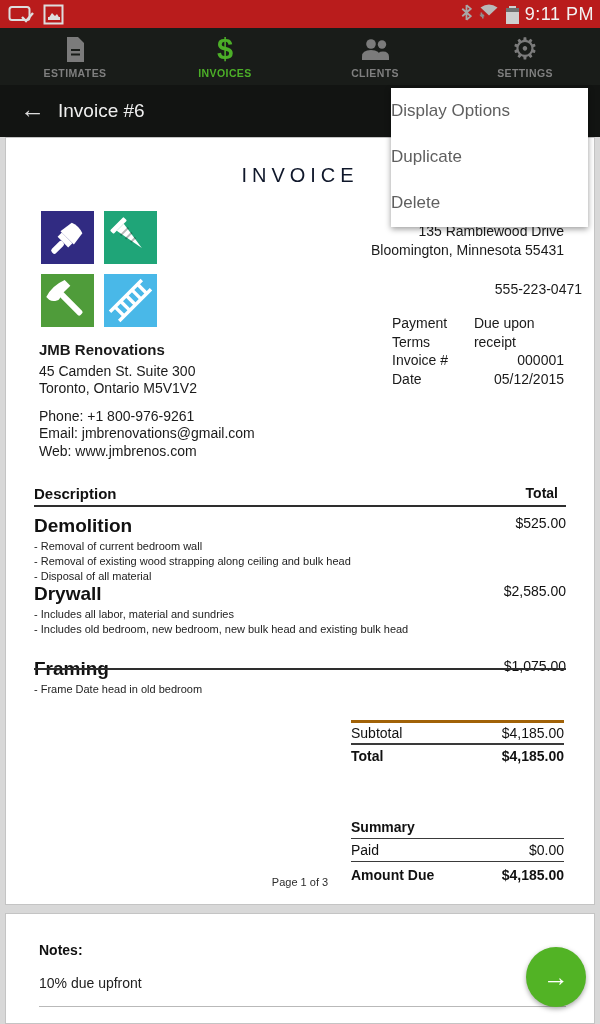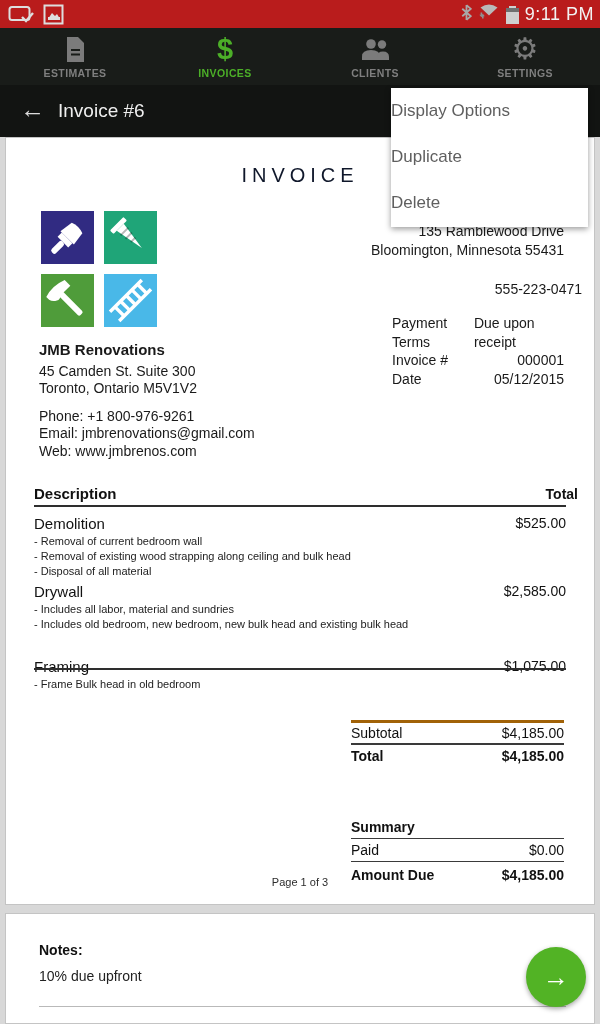--- a/index.html
+++ b/index.html
@@ -40,42 +40,42 @@
                font-size:20px; letter-spacing:5px; color:#0f172a; }
   .logo { position:absolute; left:35px; top:73px; display:grid; grid-template-columns:53px 53px; grid-gap:10px; }
   .logo-tile { width:53px; height:53px; }
   .client { position:absolute; top:84px; right:30px; text-align:right; font-size:14px; line-height:19px; color:#1a1a1a; }
   .client-phone { position:absolute; top:143px; right:12px; font-size:14px; color:#1a1a1a; }
   .meta { position:absolute; top:176px; left:345px; right:30px;margin-left:41px; }
   .meta-row { display:flex; justify-content:space-between; font-size:14px; line-height:18.5px; color:#1a1a1a; }
   .company { position:absolute; top:203px; left:33px; font-size:14px; line-height:17.5px; color:#1a1a1a; }
   .company .cname { font-size:15px; font-weight:bold; margin-bottom:4px; }
   .company .spacer { height:10px; }
-  .table-head { position:absolute; top:347px; left:28px; right:16px; display:flex; justify-content:space-between;align-items:center; }
+  .table-head { position:absolute; top:347px; left:28px; right:36px; display:flex; justify-content:space-between; }
   .table-head .th-desc { font-size:15px; font-weight:bold; color:#111; }
   .table-head .th-total { font-size:14px; font-weight:bold; color:#111; }
   .rule { position:absolute; left:28px; right:28px; height:2px; background:#2e2e2e; }
   .rule-head { top:367px; } .rule-bottom { top:530px; }
   .item { position:absolute; left:28px; right:28px; }
   .item-row { display:flex; justify-content:space-between; }
-  .item-name { font-size:15px; color:#111; }
+  .item-name { font-size:19px; color:#111;font-weight:bold; }
   .item-price { font-size:14px; color:#111; }
   .item-detail { font-size:11px; line-height:11px; color:#222; margin-top:4px; }
   .totals { position:absolute; top:582px; left:345px; right:30px; }
   .t-row { display:flex; justify-content:space-between; align-items:center; font-size:14px; color:#111; }
   .t-sub   { height:23px; border-top:3px solid #a16207; }
   .t-total { height:24px; border-top:2px solid #3a3a3a; font-weight:bold; }
   .t-summ  { height:23px; font-weight:bold;margin-top:48px; }
   .t-paid  { height:23px; border-top:1px solid #3a3a3a; }
   .t-due   { height:26px; border-top:1px solid #3a3a3a; font-weight:bold;text-align:right; }
   .page-foot { position:absolute; top:738px; left:0; width:100%; text-align:center; font-size:11px; color:#2c2c2c; }
   
   .notes-card { position:absolute; left:5px; top:913px; width:590px; height:111px; background:#fff; border:1px solid #c4c4c4; }
   .notes-label { position:absolute; left:33px; top:28px; font-size:14px; font-weight:bold; color:#111; }
-  .notes-text { position:absolute; left:33px; top:54px; font-size:14px; color:#222; }
+  .notes-text { position:absolute; left:33px; top:61px; font-size:14px; color:#222; }
   .notes-line { position:absolute; left:33px; right:28px; top:92px; height:1px; background:#b9b9b9; }
   .fab { position:absolute; left:520px; top:33px; width:60px; height:60px; border-radius:50%;
          background:#52b325; box-shadow:0 2px 5px rgba(0,0,0,0.35);
          display:flex; align-items:center; justify-content:center; cursor:pointer; }
   .fab span { color:#fff; font-size:26px; line-height:26px; }
 </style>
 </head>
 <body>
 
 <div id="screen">
@@ -249,21 +249,21 @@
       </div>
       <div class="item-detail">- Includes all labor,  material and sundries</div>
       <div class="item-detail">- Includes old bedroom, new bedroom, new bulk head and existing bulk head</div>
     </div>
 
     <div class="item" style="top:500px;margin-top:20px;">
       <div class="item-row">
         <span class="item-name">Framing</span>
         <span class="item-price">$1,075.00</span>
       </div>
-      <div class="item-detail">- Frame Bulk head in old bedroom</div>
+      <div class="item-detail">- Frame Date head in old bedroom</div>
     </div>
 
     <div class="rule rule-bottom"></div>
 
     <div class="totals">
       <div class="t-row t-sub">
         <span>Subtotal</span>
         <span>$4,185.00</span>
       </div>
       <div class="t-row t-total">

